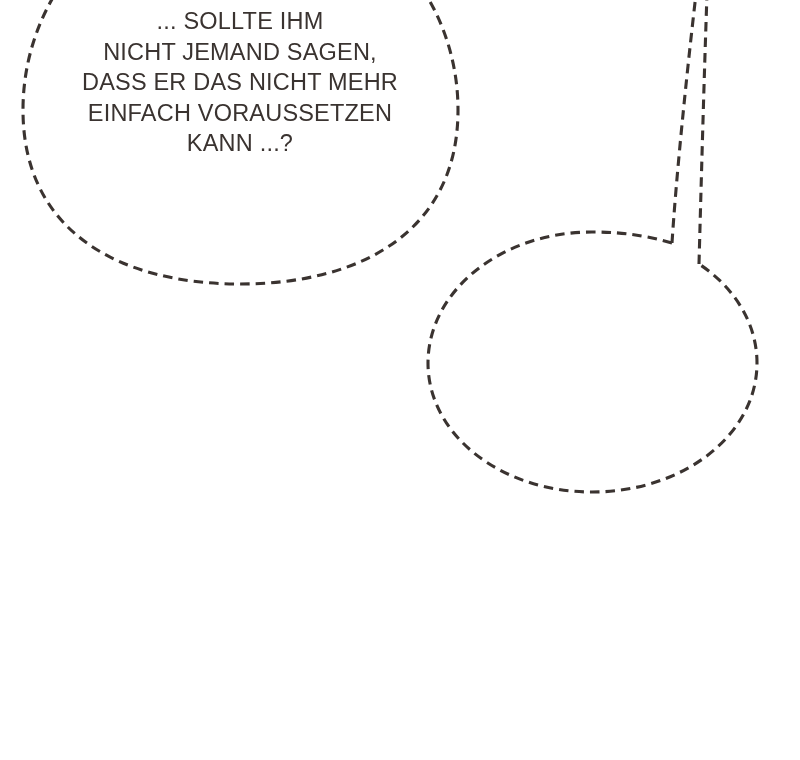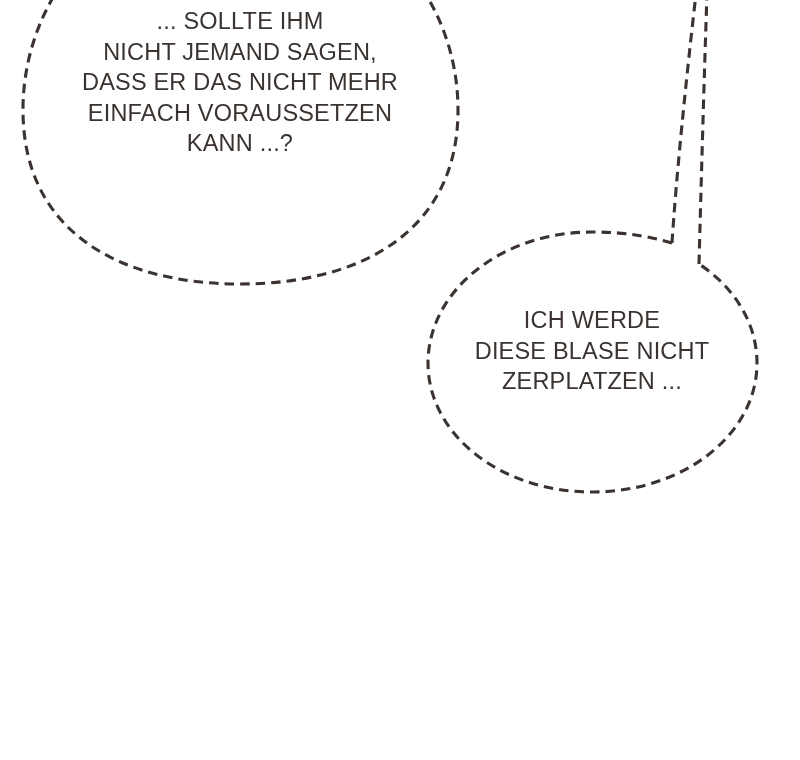--- a/index.html
+++ b/index.html
@@ -72,17 +72,14 @@
     <path d="M 672 243 C 676 180 686 80 696 -6" fill="none" stroke="#3a3330" stroke-width="3.1" stroke-linecap="butt" stroke-dasharray="9.5 6"></path>
     <path d="M 699 264 C 701 190 704 80 707 -6" fill="none" stroke="#3a3330" stroke-width="3.1" stroke-linecap="butt" stroke-dasharray="9.5 6"></path>
   </svg>
 
   <div class="bubble-text" id="bubble-1-text">... SOLLTE IHM
 NICHT JEMAND SAGEN,
 DASS ER DAS NICHT MEHR
 EINFACH VORAUSSETZEN
 KANN ...?</div>
 
-  <div class="bubble-text" id="bubble-2-text">ICH WERDE
-DIESE BLASE NICHT
-ZERPLATZEN ...</div>
 
 </div>
 
 </body></html>

